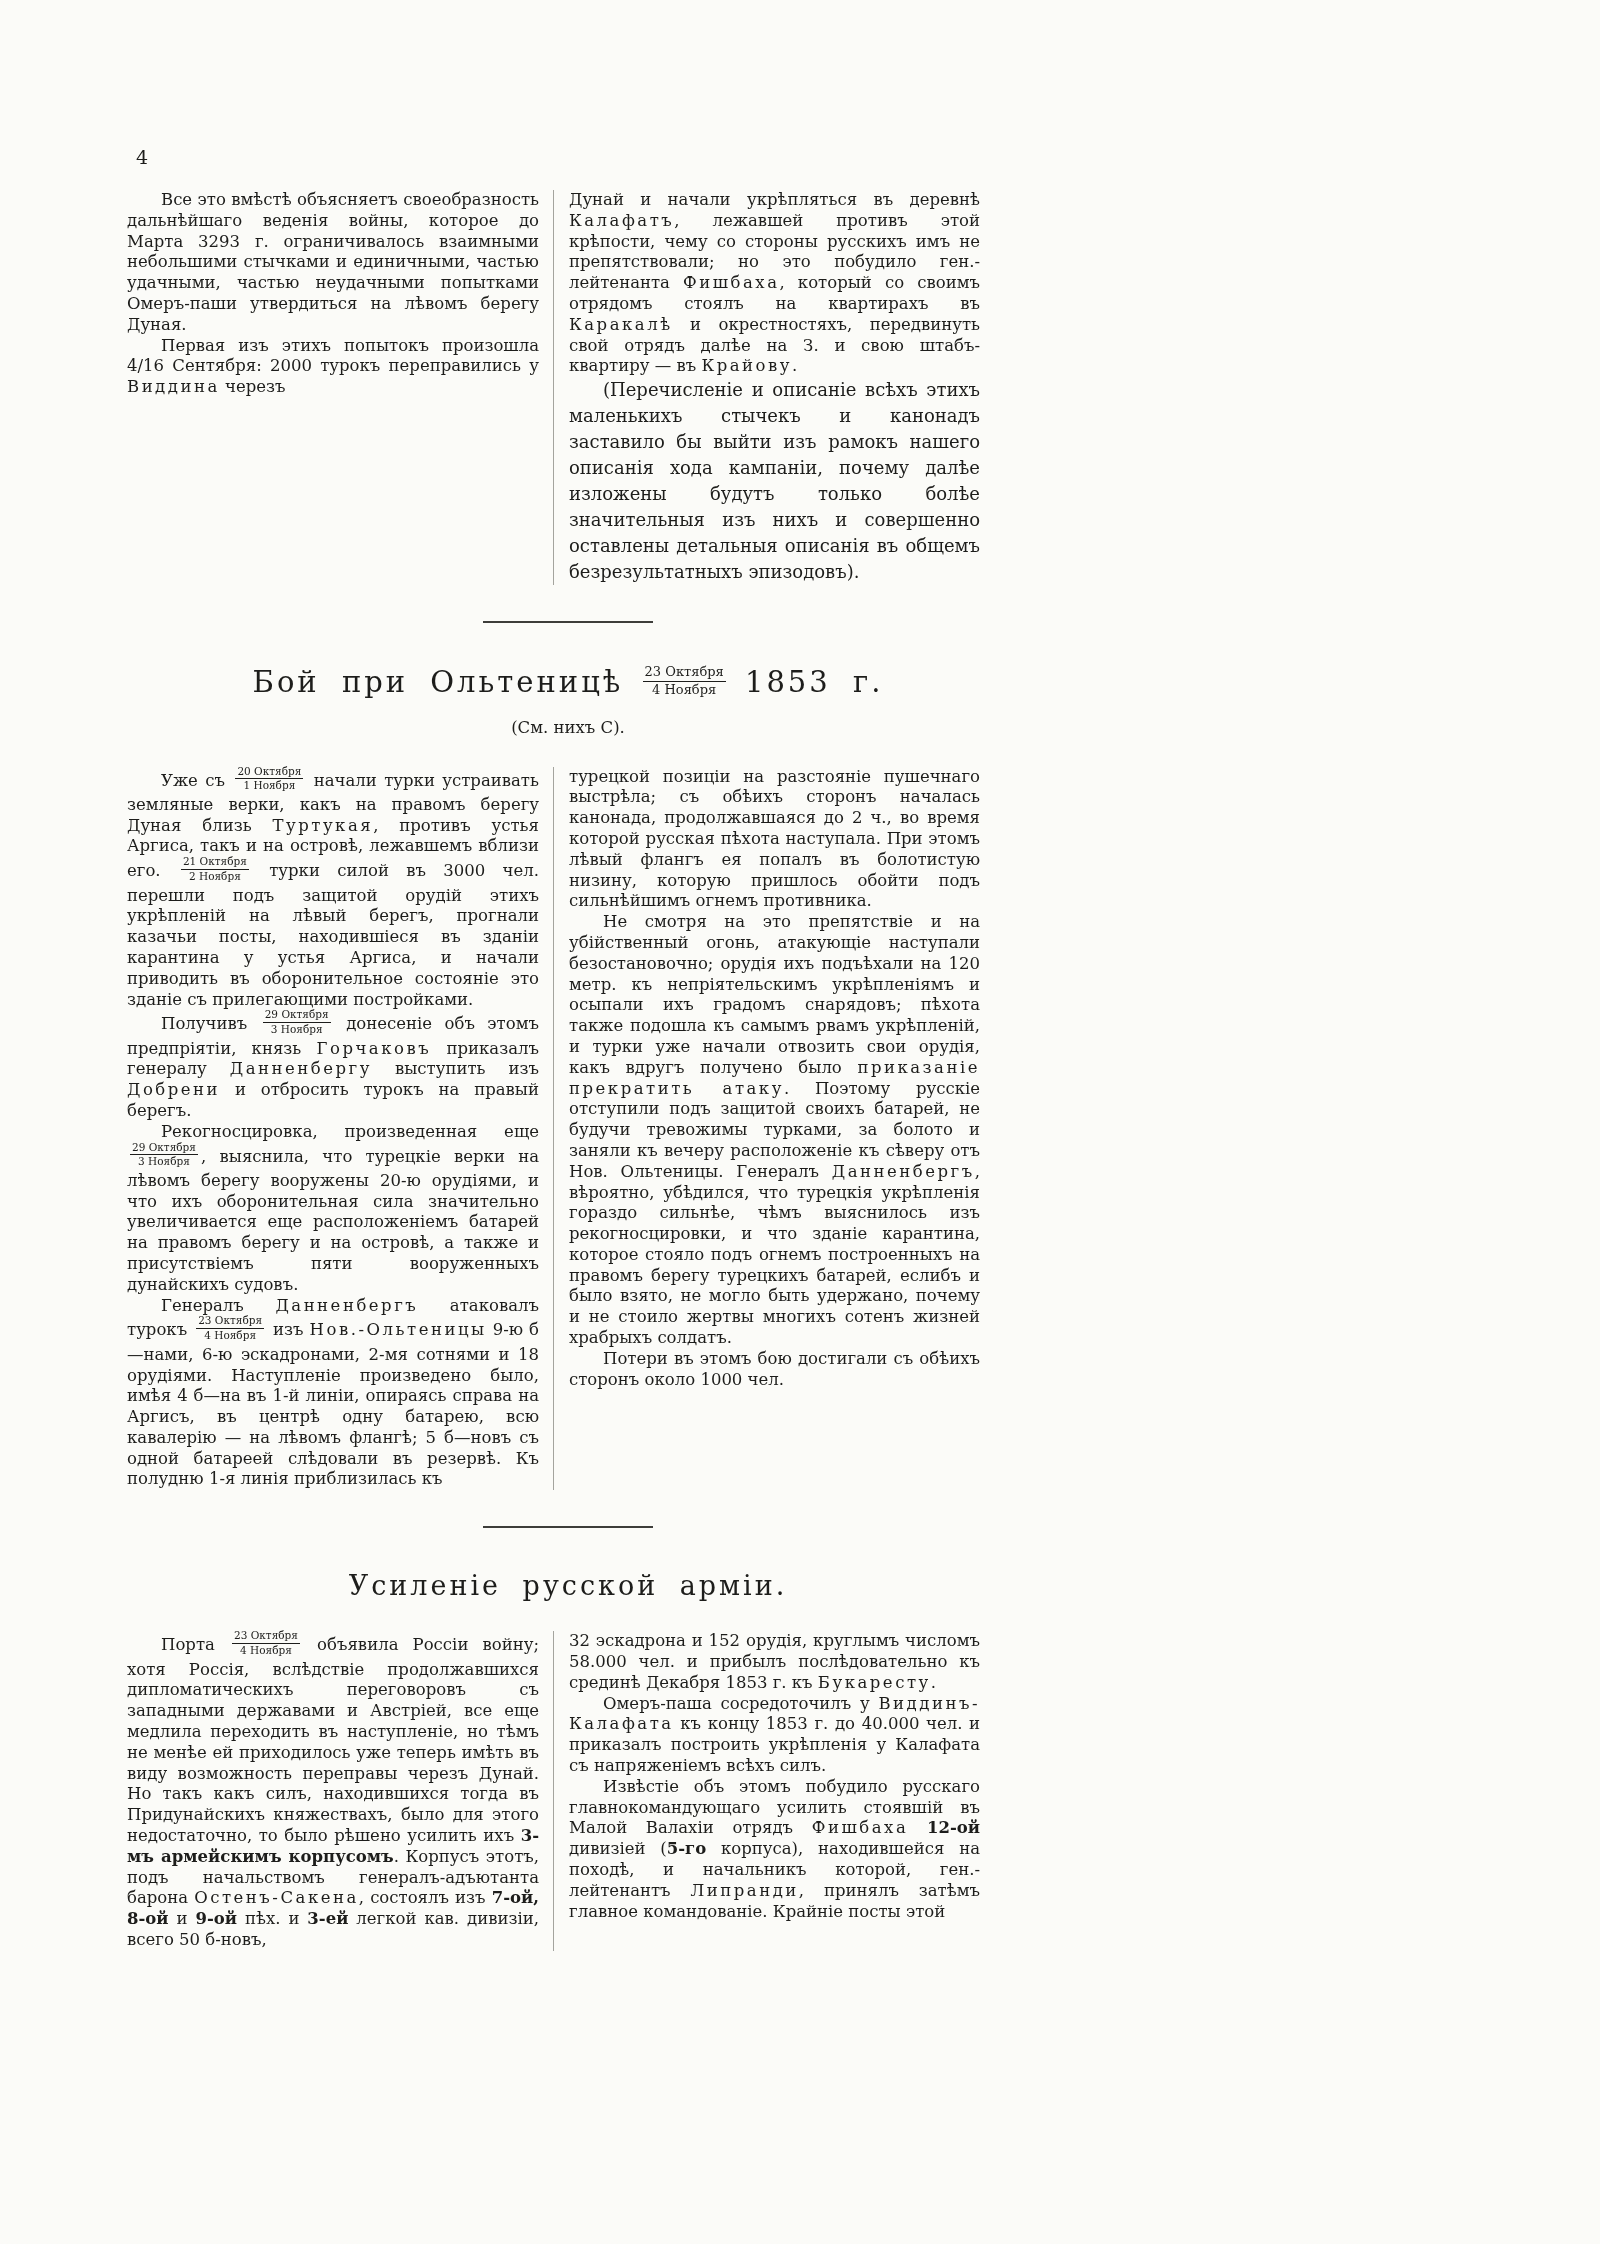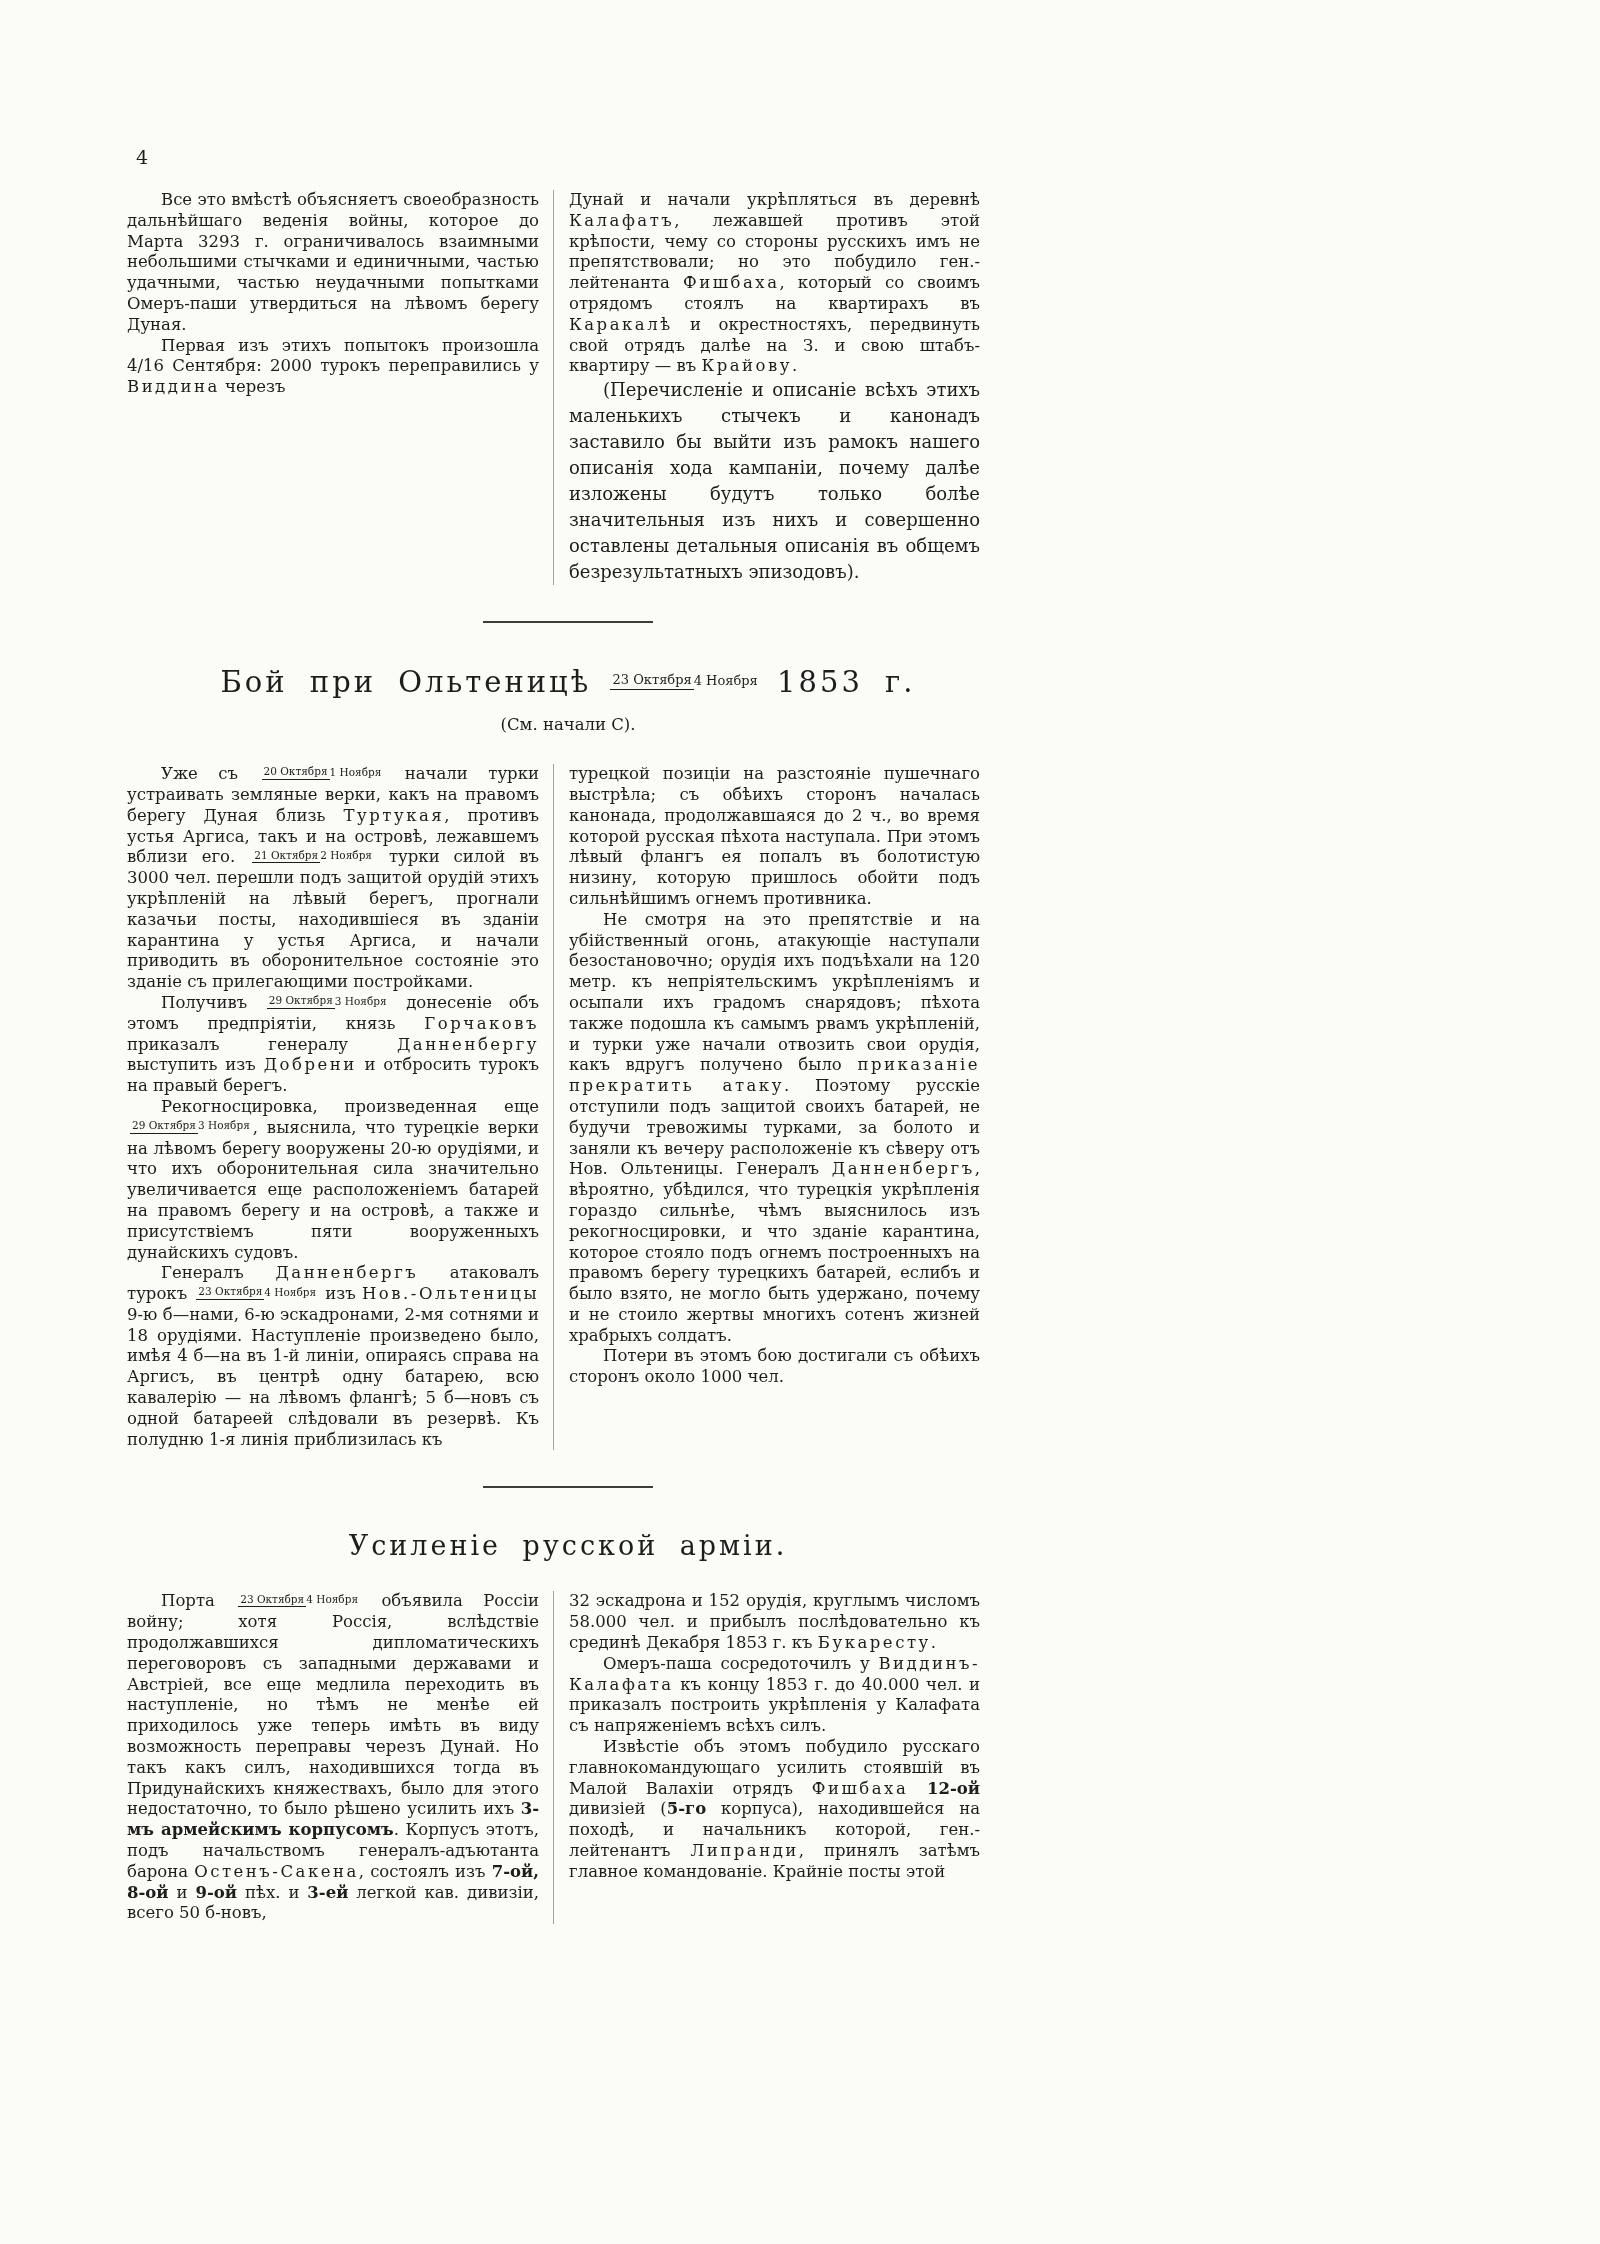--- a/index.html
+++ b/index.html
@@ -19,21 +19,21 @@
   .col { width: 426px; text-align: justify; font-size: 16.5px; line-height: 20.8px; }
   .col-left  { padding-right: 14px; }
   .col-right { padding-left: 15px; }
   .col-rule  { width: 1px; background: #a4a49e; }
   p.para { margin: 0; }
   p.indent { text-indent: 34px; }
   p.small { font-size: 18px; line-height: 26px; }
   .spaced { letter-spacing: 2.5px; }
   .bold { font-weight: bold; }
   .frac {
-    display: inline-flex; flex-direction: row; align-items: center;
+    display: inline-flex; flex-direction: column; align-items: center;
     vertical-align: middle; font-size: 10.5px; line-height: 1.3;
     letter-spacing: 0; text-indent: 0; margin: 0 3px; transform: translateY(-2px);
   }
   .frac .frac-top { border-bottom: 1px solid #1d1d1b; padding: 0 2px; }
   .section-rule { width: 170px; height: 2px; background: #3d3d3a; margin: 36px auto 42px; border: 0; }
   .battle-title { font-size: 29px; font-weight: normal; text-align: center; margin: 20px 0 16px; }
   .battle-title .t-sp { letter-spacing: 3px; word-spacing: 10px; }
   .title-frac { font-size: 13px; margin: 0 10px; transform: translateY(-3px); }
   .subtitle { text-align: center; font-size: 16.5px; margin: 0 0 30px; }
   .reinforce-title {
@@ -65,21 +65,21 @@
     <hr class="section-rule">
 
     <h1 class="battle-title">
       <span class="t-sp">Бой при Ольтеницѣ</span>
       <span class="frac title-frac">
         <span class="frac-top">23 Октября</span>
         <span class="frac-bot">4 Ноября</span>
       </span>
       <span class="t-sp">1853 г.</span>
     </h1>
-    <p class="subtitle">(См. начали С).</p>
+    <p class="subtitle">(См. нихъ С).</p>
 
     <section class="two-col">
       <div class="col col-left">
           <p class="para indent"><span>Уже съ </span><span class="frac">
               <span class="frac-top">20 Октября</span>
               <span class="frac-bot">1 Ноября</span>
             </span><span> начали турки устраивать земляные верки, какъ на правомъ берегу Дуная близь </span><span class="spaced">Туртукая</span><span>, противъ устья Аргиса, такъ и на островѣ, лежавшемъ вблизи его. </span><span class="frac">
               <span class="frac-top">21 Октября</span>
               <span class="frac-bot">2 Ноября</span>
             </span><span> турки силой въ 3000 чел. перешли подъ защитой орудій этихъ укрѣпленій на лѣвый берегъ, прогнали казачьи посты, находившіеся въ зданіи карантина у устья Аргиса, и начали приводить въ оборонительное состояніе это зданіе съ прилегающими постройками.</span></p>

